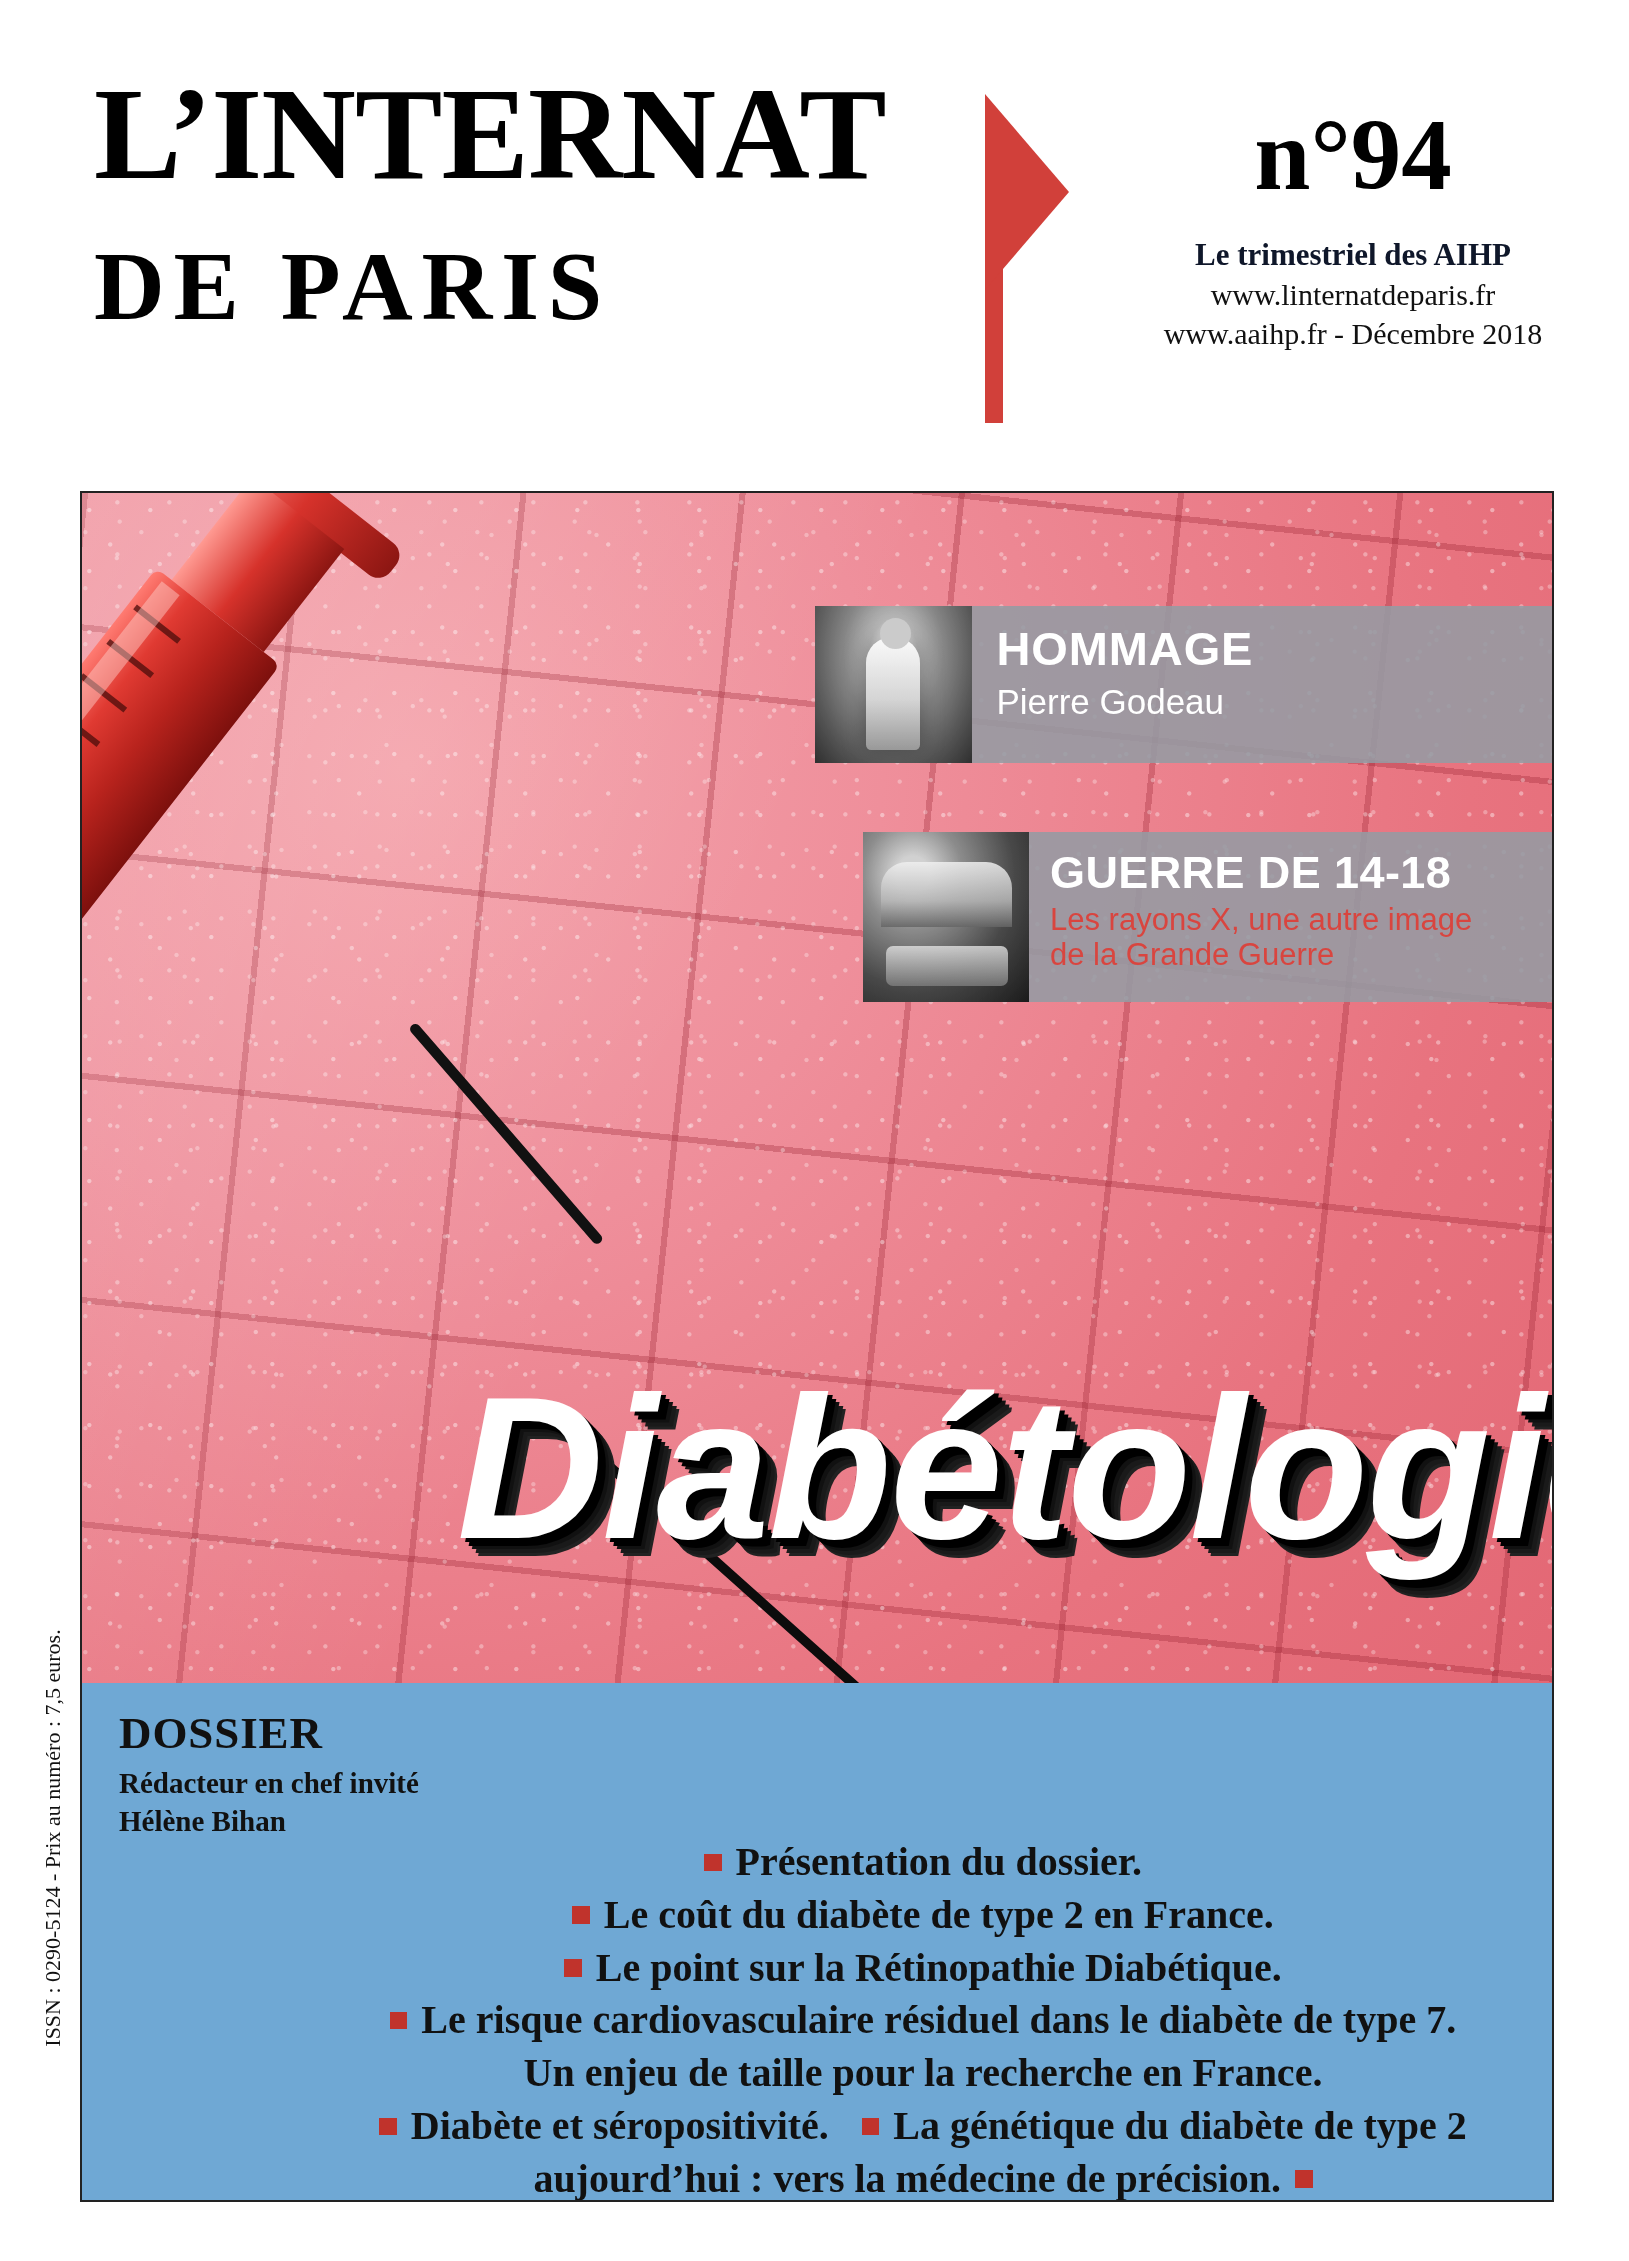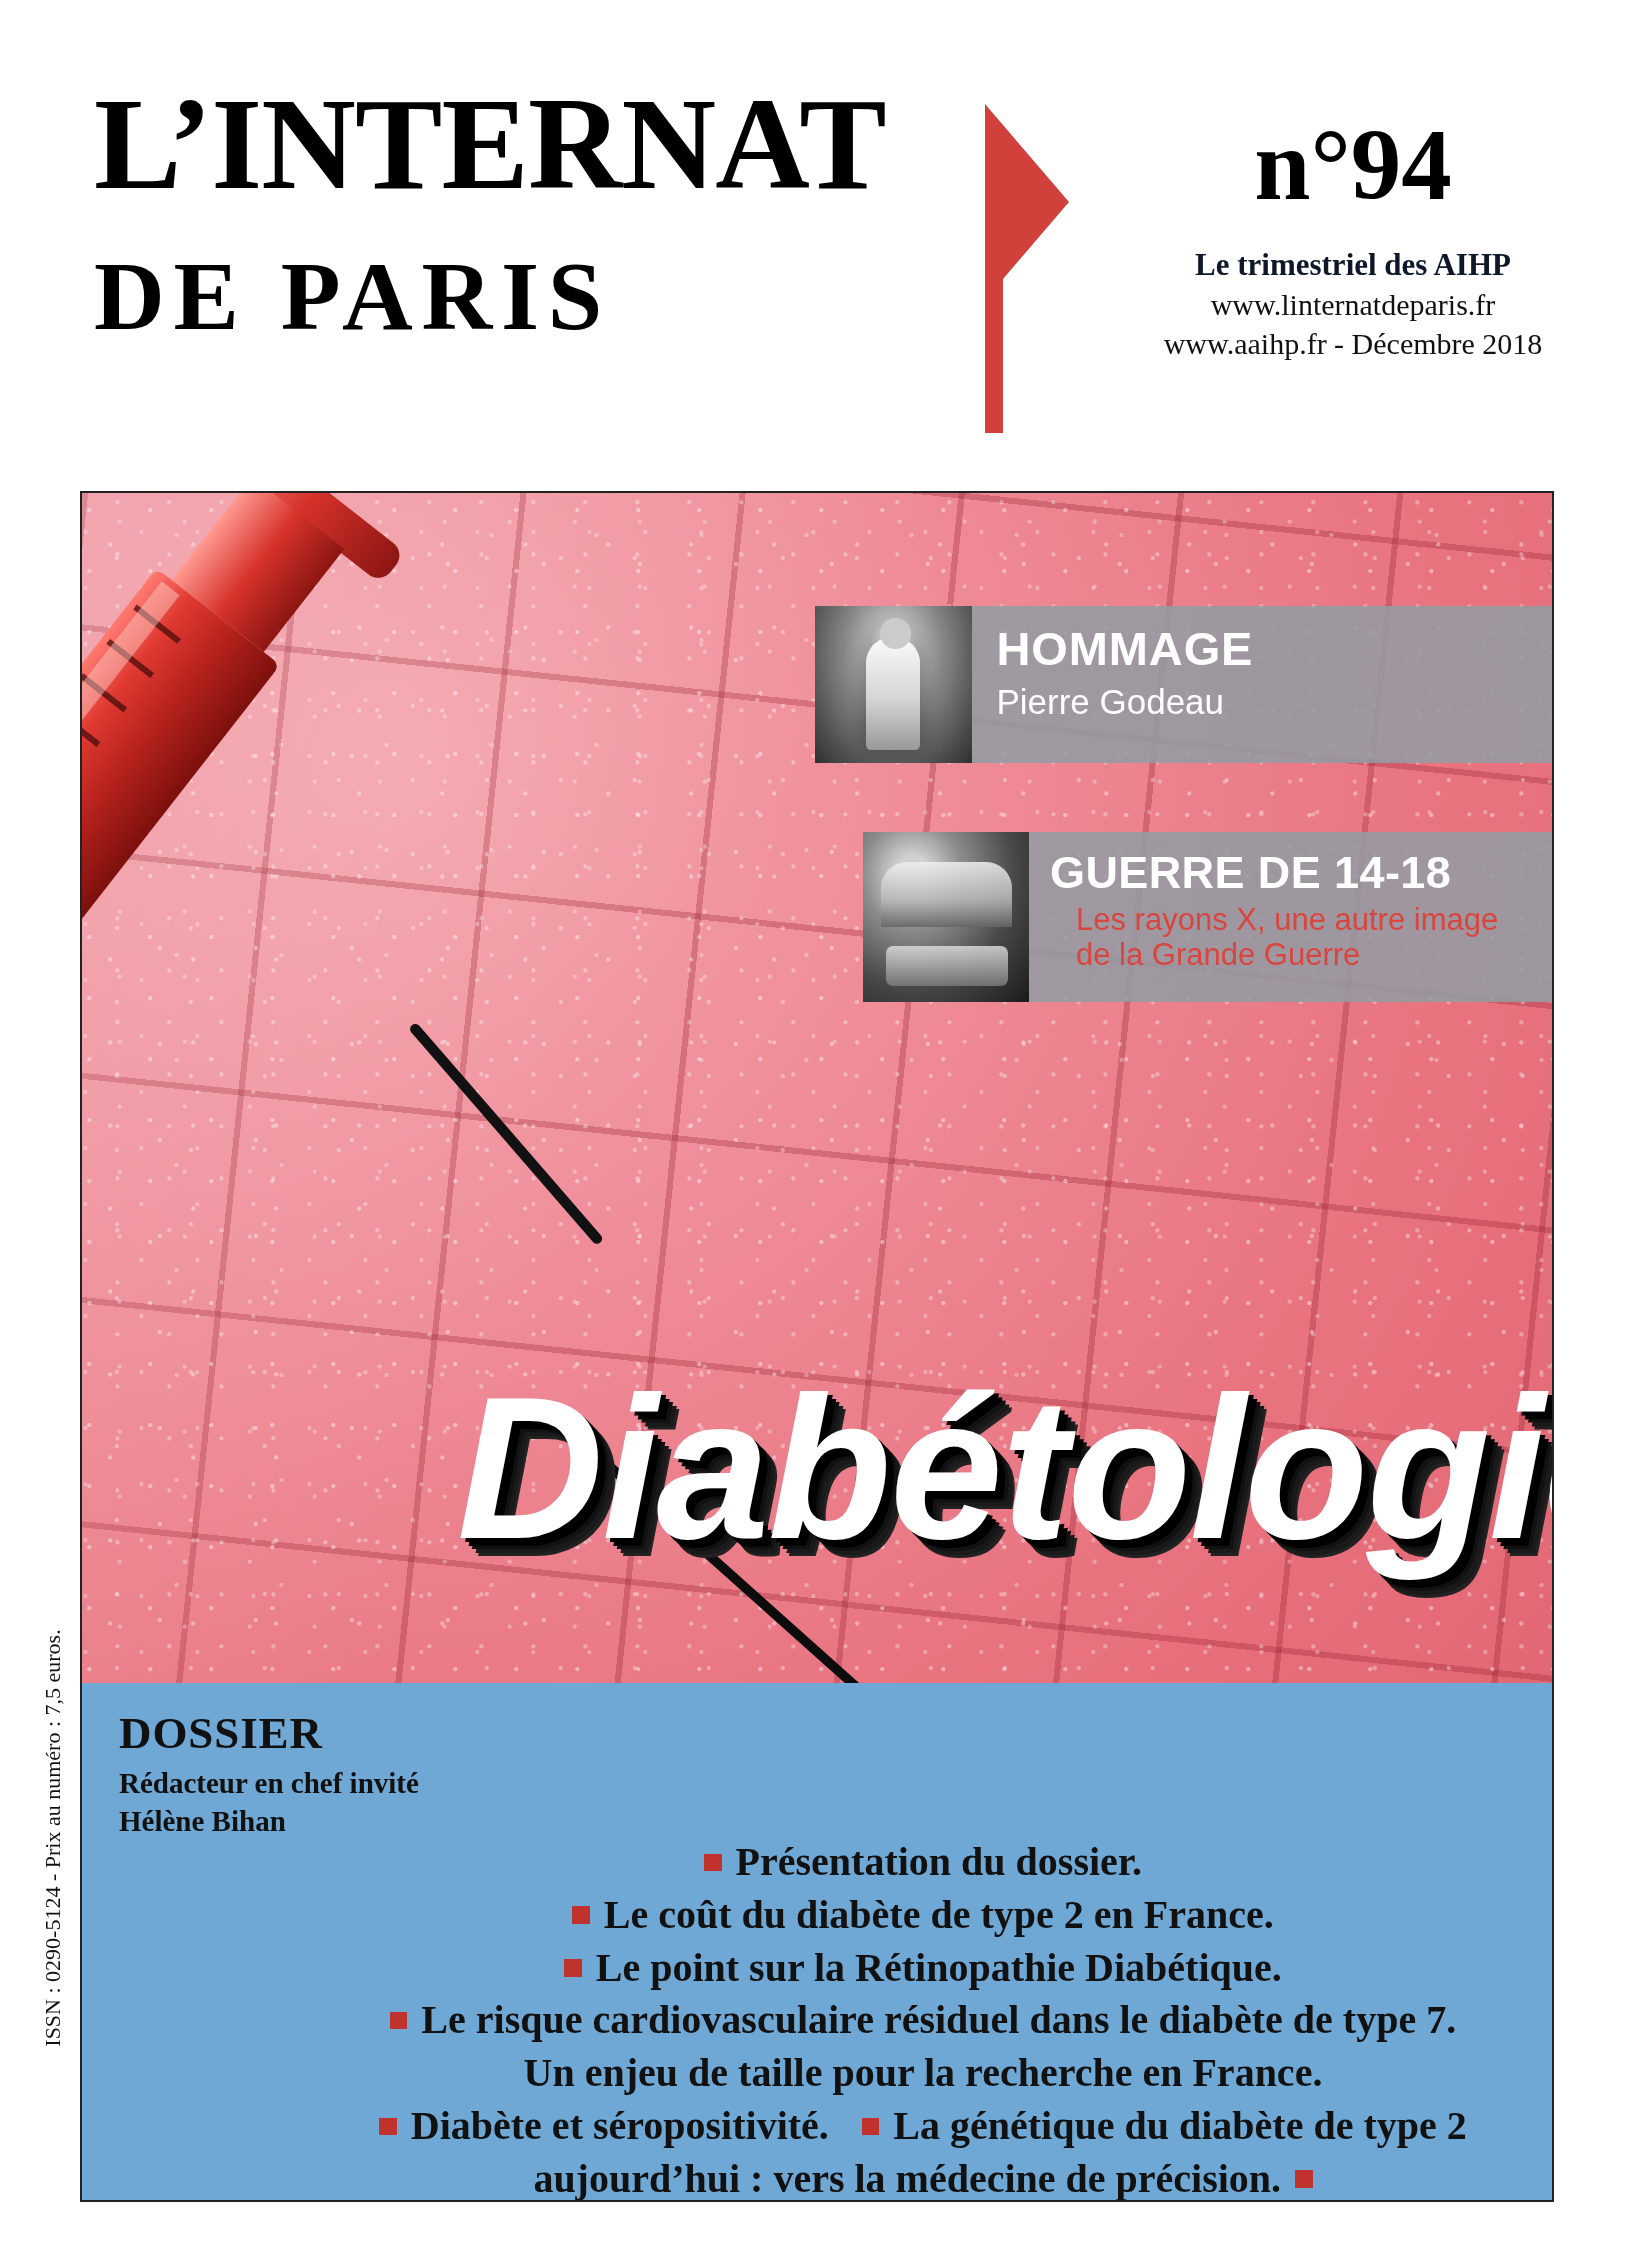--- a/index.html
+++ b/index.html
@@ -11,21 +11,21 @@
     width: 1629px;
     height: 2261px;
     position: relative;
     font-family: "Liberation Serif", serif;
     overflow: hidden;
   }
 
   
   #masthead {
     position: absolute;
-    left: 0; top: 10px;
+    left: 0; top: 0;
     width: 1629px;
     height: 482px;
   }
   #title-block {
     position: absolute;
     left: 94px;
     top: 68px;
     width: 873px;
   }
   #title-line1 {
@@ -259,21 +259,20 @@
     font-weight: bold;
     color: #ffffff;
     letter-spacing: 0.4px;
     line-height: 1;
   }
   #guerre-sub {
     font-size: 31px;
     color: #d9453f;
     margin-top: 8.7px;
     line-height: 1.12;
-    margin-left: 26px;
   }
 
   
   #dossier-title {
     position: absolute;
     left: 375px;
     top: 873px;
     width: 1100px;
     font-family: "Liberation Sans", sans-serif;
     font-weight: bold;

